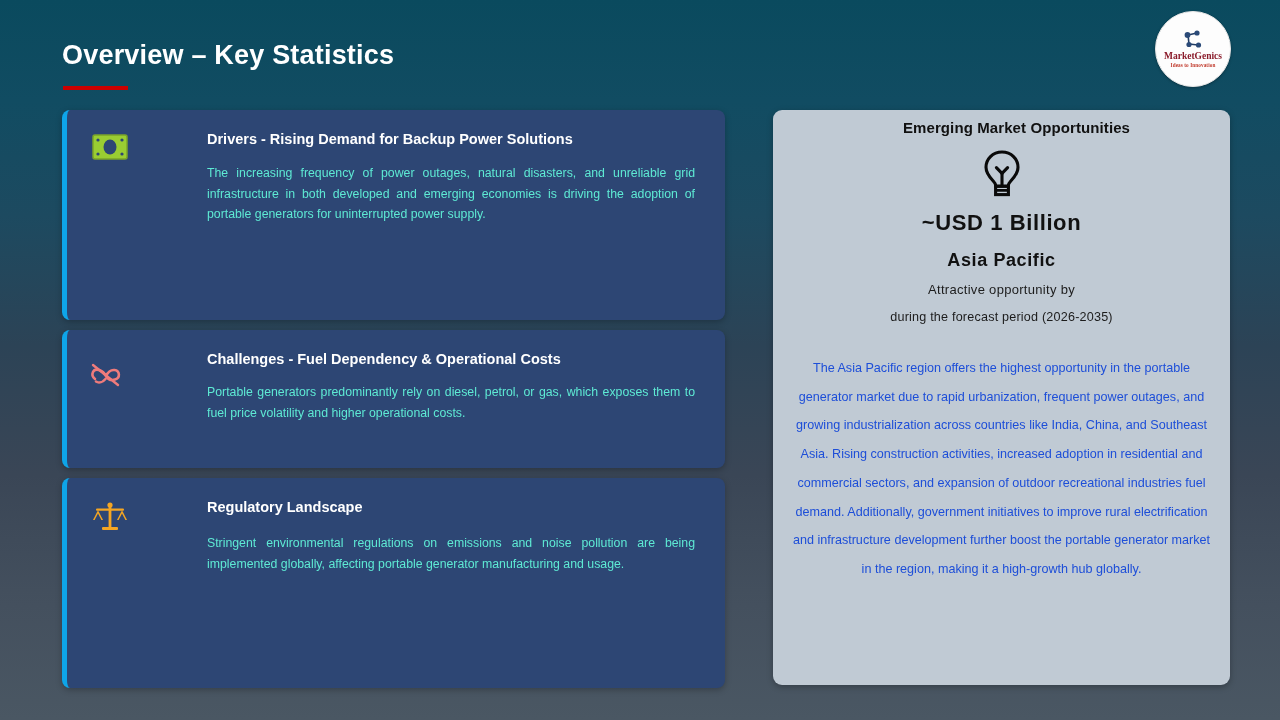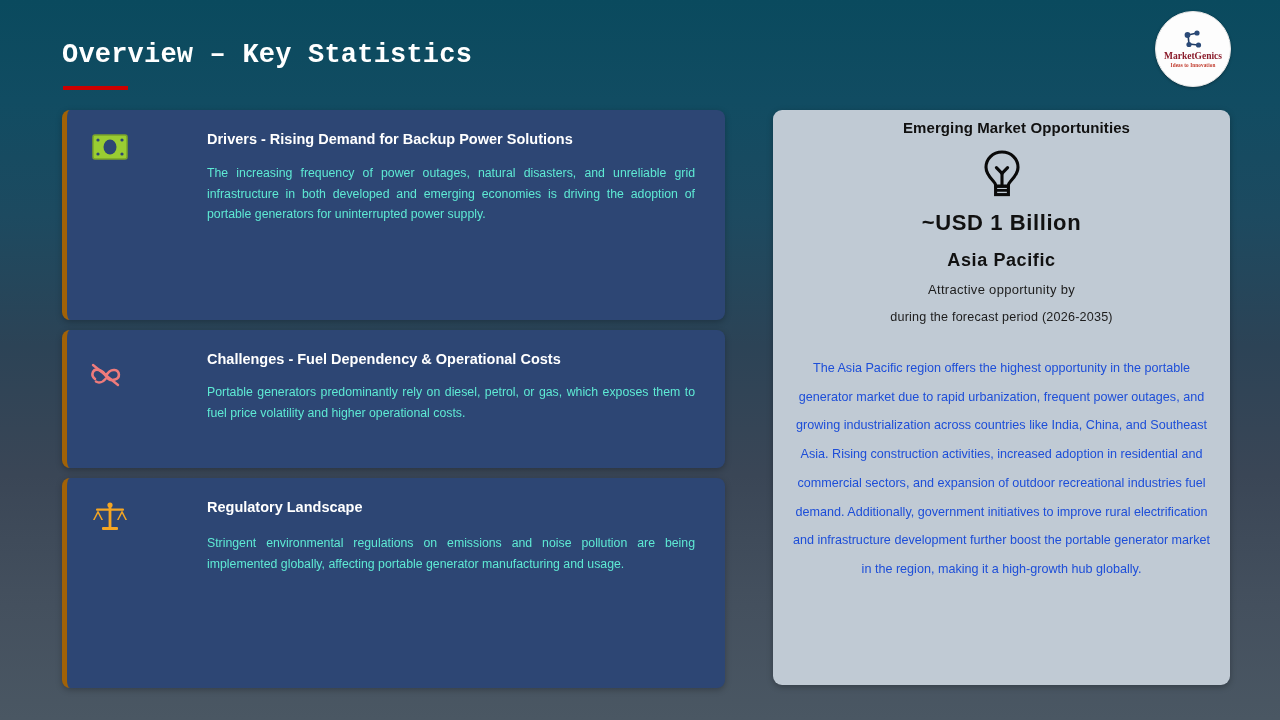--- a/index.html
+++ b/index.html
@@ -6,21 +6,21 @@
   html, body { width:1280px; height:720px; overflow:hidden; }
   body {
     font-family:"Liberation Sans", sans-serif;
     background:linear-gradient(to bottom, #0a4a5e 0%, #114c62 14%, #1d4a60 30%, #2c4356 48%, #3a4656 66%, #44505e 84%, #4a5763 100%);
     position:relative;
   }
   
   #slide-title {
     position:absolute; left:62px; top:40px;
     font-size:27px; font-weight:bold; color:#ffffff;
-    letter-spacing:.2px; white-space:nowrap;font-family:Liberation Mono, monospace;
+    letter-spacing:.2px; white-space:nowrap;
   }
   #title-underline {
     position:absolute; left:63px; top:86px;
     width:65px; height:4px; background:#cc0000;
   }
   
   #logo {
     position:absolute; left:1155px; top:11px;
     width:76px; height:76px; border-radius:50%;
     background:#fdfdfd; border:1px solid #e7e7e7;
@@ -35,21 +35,21 @@
   }
   .logo-tag {
     font-size:5.2px; font-weight:bold; color:#c0392b;
     font-family:"Liberation Serif", serif; line-height:1.4;
     letter-spacing:.1px;
   }
   
   .card {
     position:absolute; left:62px; width:663px;
     background:#2d4674; border-radius:8px;
-    border-left:5px solid #a16207;
+    border-left:5px solid #0ea5e9;
     box-shadow:0 2px 6px rgba(0,0,0,.25);
     overflow:hidden;
   }
   #card-drivers     { top:110px; height:210px; }
   #card-challenges  { top:330px; height:138px; }
   #card-regulatory  { top:478px; height:210px; }
 
   .card-icon {
     position:absolute; left:24px; top:20px;
     width:38px; height:34px;

